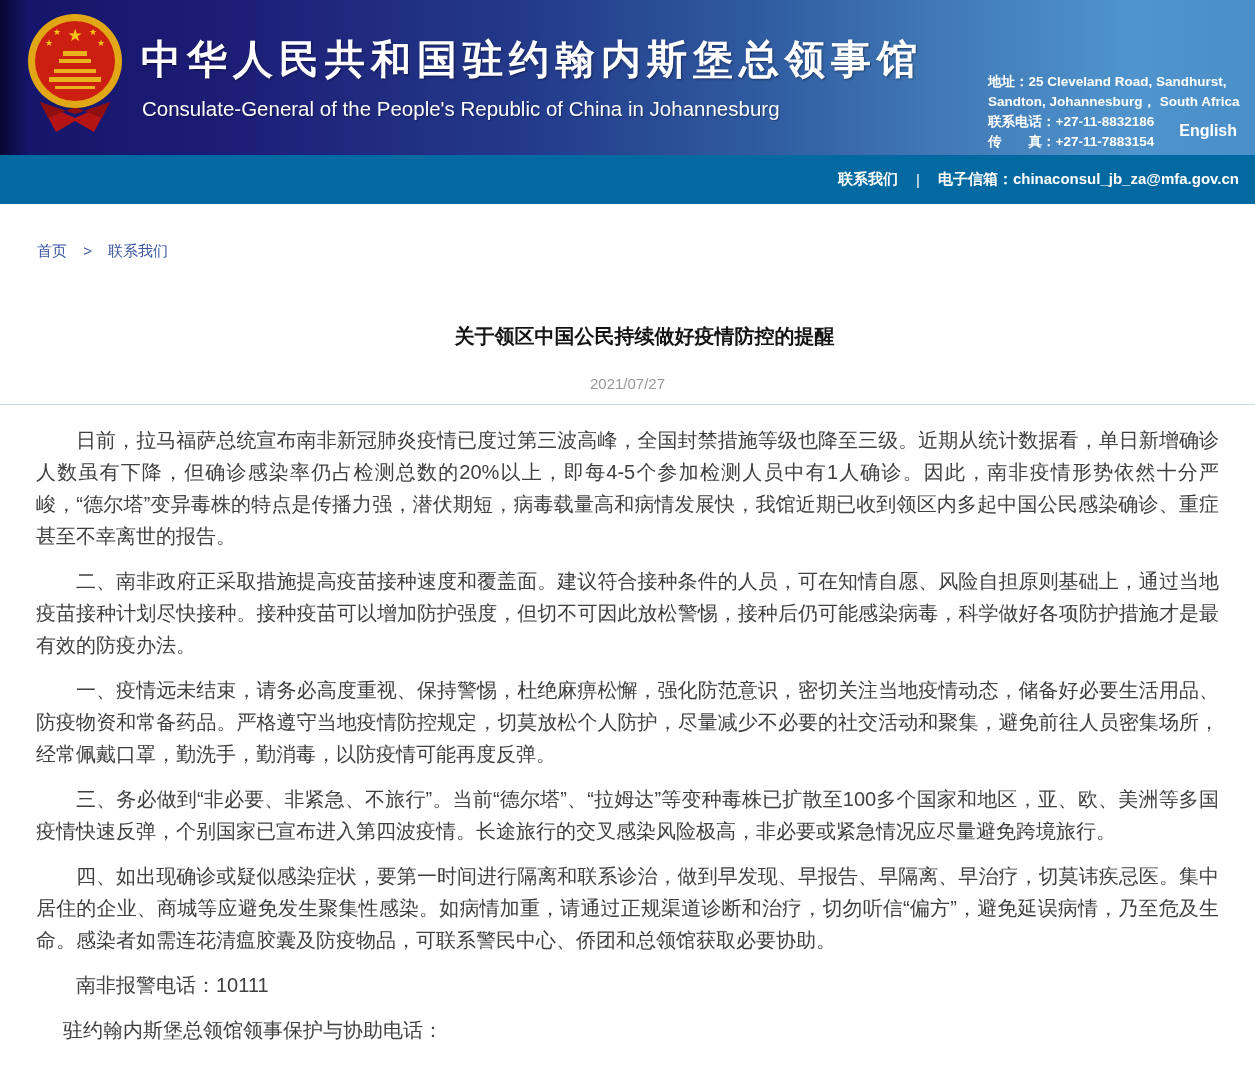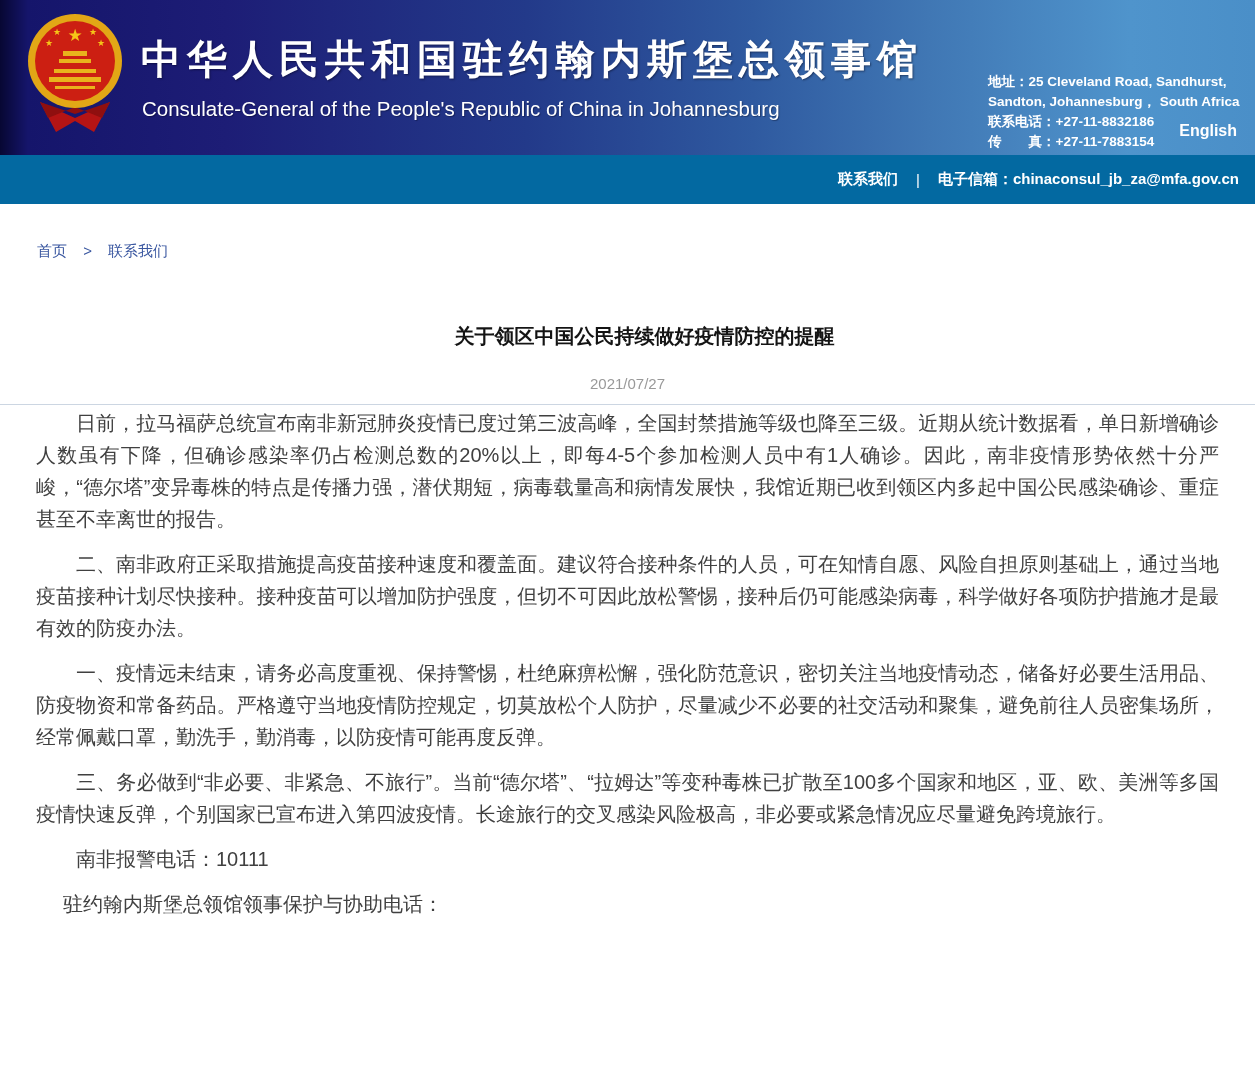--- a/index.html
+++ b/index.html
@@ -70,21 +70,21 @@
   .article-date {
     margin-top: 25px;
     text-align: center;
     font-size: 15px; color: #999999;
   }
   .title-rule {
     border: none; border-top: 1px solid #ccd6e2;
     margin: 12px 0 0 0;
   }
   .article-body {
-    margin-top: 2px;
+    margin-top: 19px;
     padding: 0 36px;
     color: #404040;
     font-size: 20px; line-height: 32px;
     text-align: justify;
   }
   .article-body p {
     margin: 0 0 13px 0;
     text-indent: 2em;
   }
 </style>
@@ -141,19 +141,20 @@
   <div class="article-title">关于领区中国公民持续做好疫情防控的提醒</div>
   <div class="article-date">2021/07/27</div>
   <hr class="title-rule">
 
   <div class="article-body">
 
   <p>日前，拉马福萨总统宣布南非新冠肺炎疫情已度过第三波高峰，全国封禁措施等级也降至三级。近期从统计数据看，单日新增确诊人数虽有下降，但确诊感染率仍占检测总数的20%以上，即每4-5个参加检测人员中有1人确诊。因此，南非疫情形势依然十分严峻，“德尔塔”变异毒株的特点是传播力强，潜伏期短，病毒载量高和病情发展快，我馆近期已收到领区内多起中国公民感染确诊、重症甚至不幸离世的报告。</p>
       <p>二、南非政府正采取措施提高疫苗接种速度和覆盖面。建议符合接种条件的人员，可在知情自愿、风险自担原则基础上，通过当地疫苗接种计划尽快接种。接种疫苗可以增加防护强度，但切不可因此放松警惕，接种后仍可能感染病毒，科学做好各项防护措施才是最有效的防疫办法。</p>
       <p>一、疫情远未结束，请务必高度重视、保持警惕，杜绝麻痹松懈，强化防范意识，密切关注当地疫情动态，储备好必要生活用品、防疫物资和常备药品。严格遵守当地疫情防控规定，切莫放松个人防护，尽量减少不必要的社交活动和聚集，避免前往人员密集场所，经常佩戴口罩，勤洗手，勤消毒，以防疫情可能再度反弹。</p>
       <p>三、务必做到“非必要、非紧急、不旅行”。当前“德尔塔”、“拉姆达”等变种毒株已扩散至100多个国家和地区，亚、欧、美洲等多国疫情快速反弹，个别国家已宣布进入第四波疫情。长途旅行的交叉感染风险极高，非必要或紧急情况应尽量避免跨境旅行。</p>
+      <p>四、如出现确诊或疑似感染症状，要第一时间进行隔离和联系诊治，做到早发现、早报告、早隔离、早治疗，切莫讳疾忌医。集中居住的企业、商城等应避免发生聚集性感染。如病情加重，请通过正规渠道诊断和治疗，切勿听信“偏方”，避免延误病情，乃至危及生命。感染者如需连花清瘟胶囊及防疫物品，可联系警民中心、侨团和总领馆获取必要协助。</p>
       <p>南非报警电话：10111</p>
     </div>
   <div class="article-body" style="margin-top:0;padding-left:23px;">
     <p>驻约翰内斯堡总领馆领事保护与协助电话：</p>
   </div>
 
 </div>
 
 </body></html>

